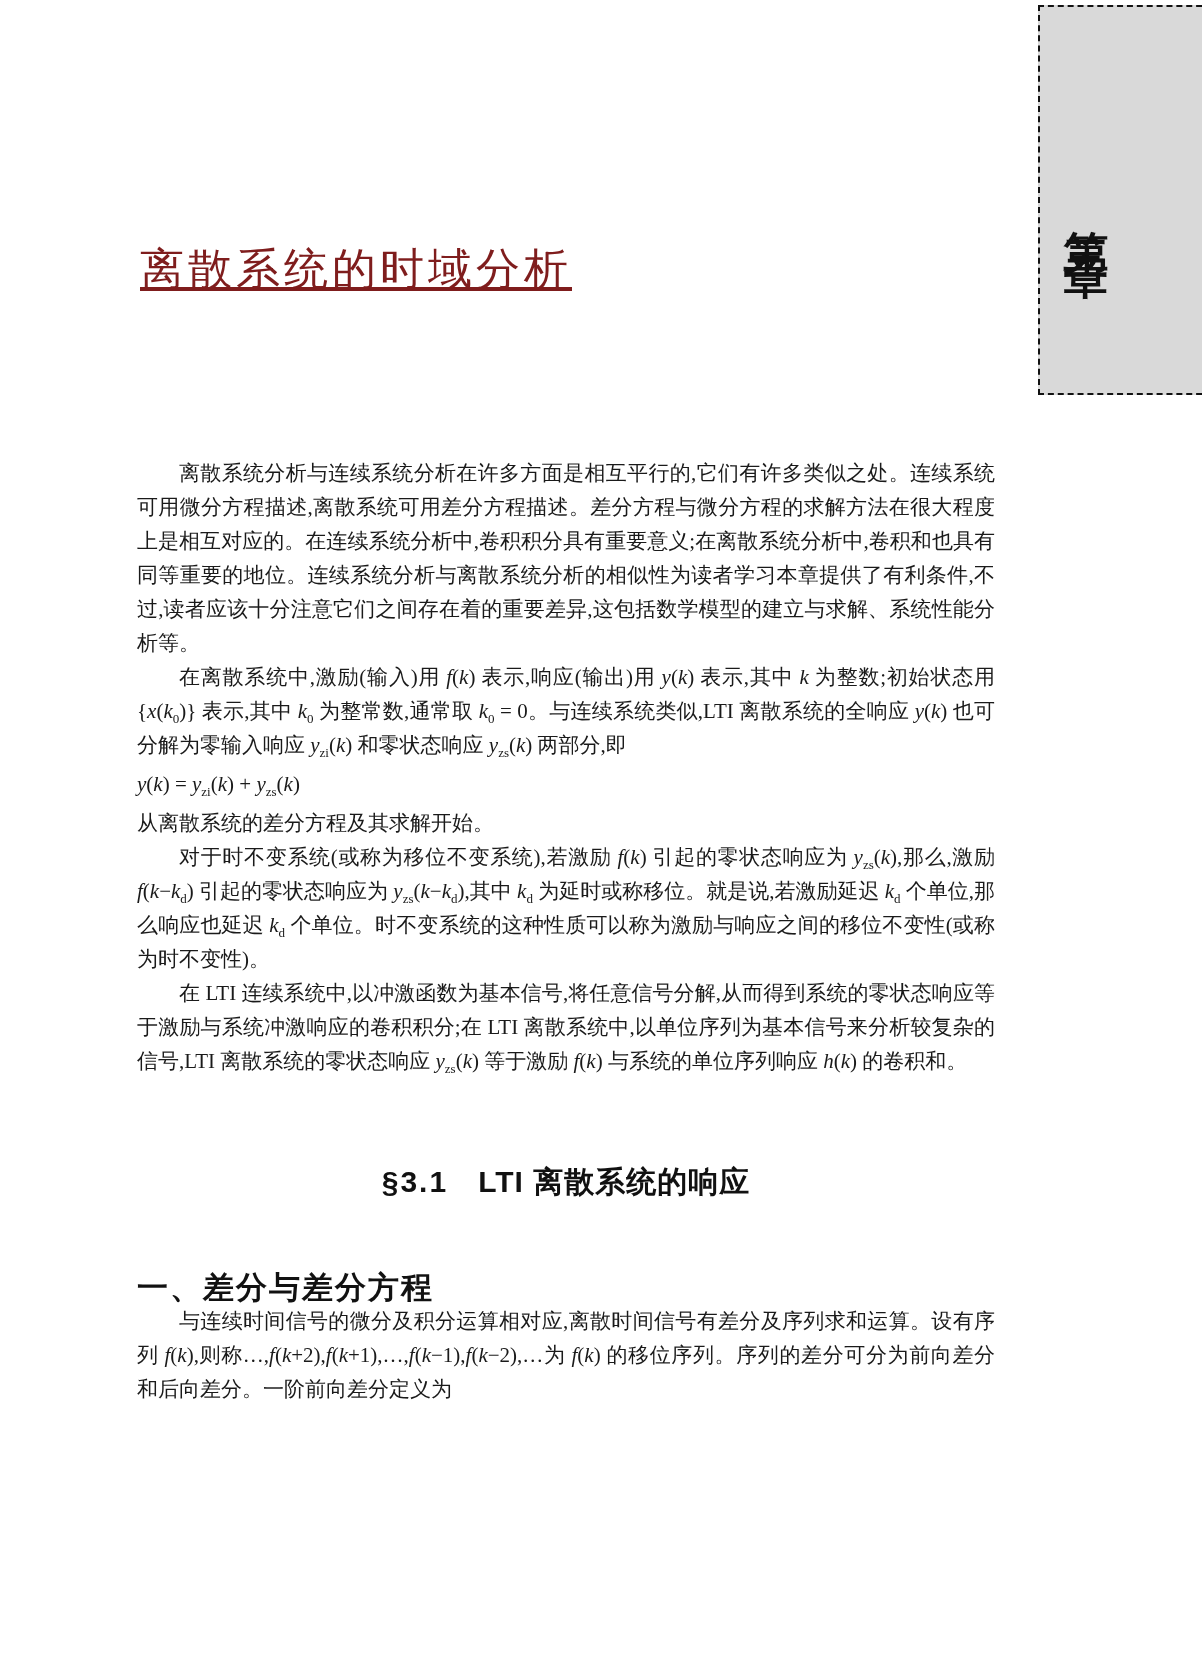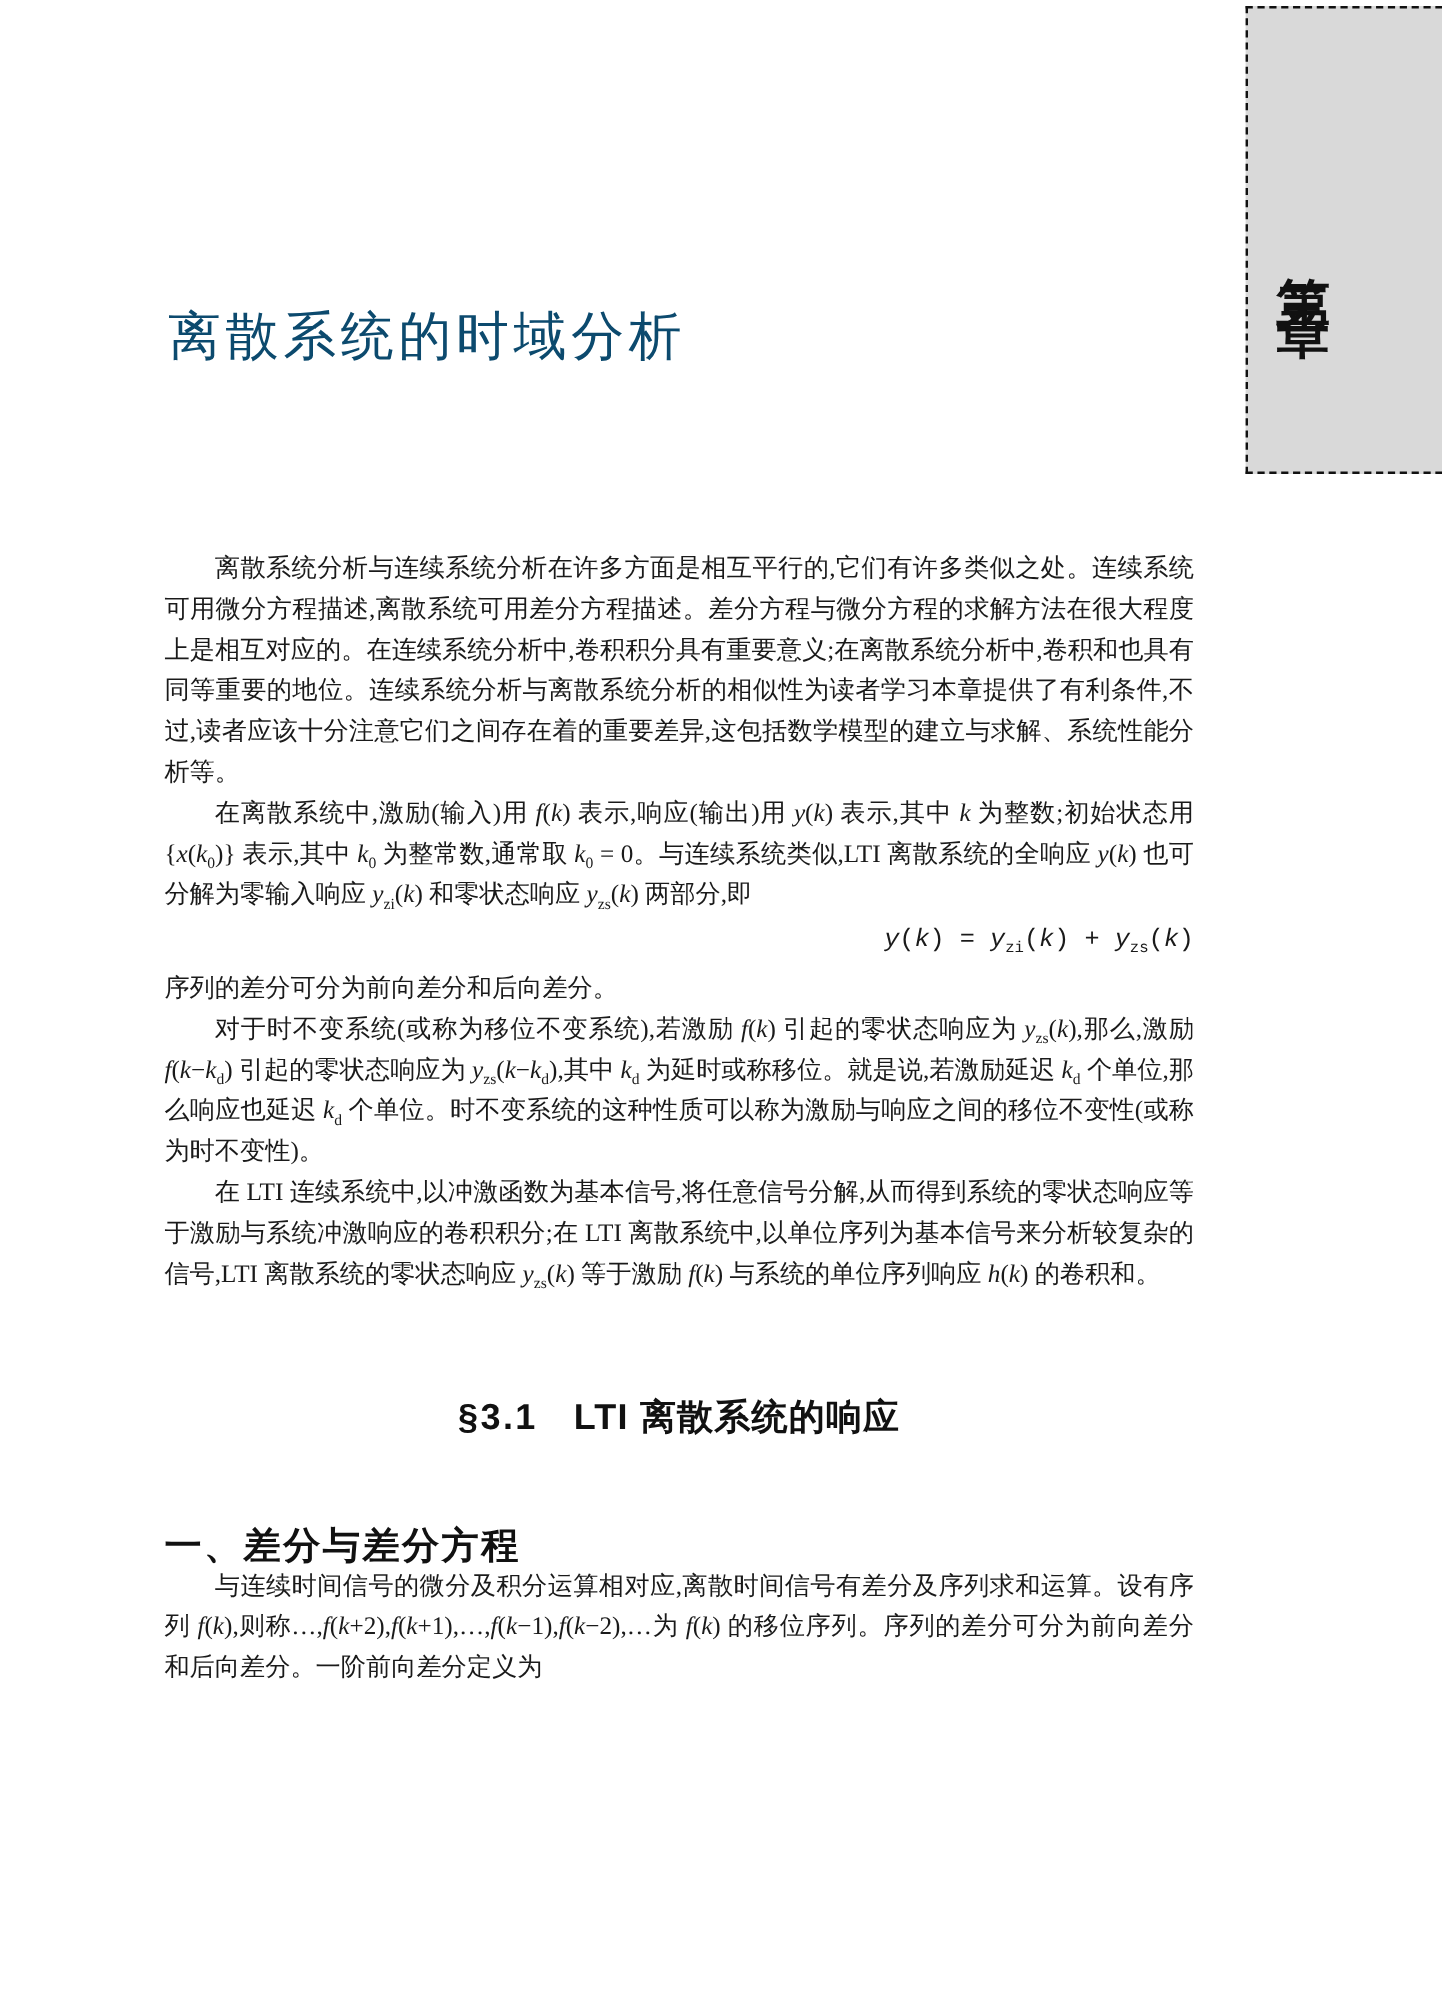--- a/index.html
+++ b/index.html
@@ -15,37 +15,37 @@
     border:2px dashed #111;border-right:none;
   }
   .chapter-tab-label{
     position:absolute;left:16px;top:188px;
     writing-mode:vertical-rl;text-orientation:upright;
     font-family:"Liberation Serif","DejaVu Serif",serif;
     font-weight:700;font-size:45px;letter-spacing:10px;color:#111;
   }
   
   .chapter-title{
-    position:absolute;left:140px;top:222px;
+    position:absolute;left:140px;top:211px;
     font-family:"Liberation Sans","DejaVu Sans",sans-serif;
-    font-size:44px;letter-spacing:4px;color:#0c4a6e;font-weight:400;
+    font-size:44px;letter-spacing:4px;color:#7f1d1d;font-weight:400;text-decoration:underline;
   }
   
   .content{
     position:absolute;left:137px;top:456px;width:858px;
     font-size:21px;line-height:34px;text-align:justify;
     text-justify:inter-character;
   }
   .content p{margin:0;text-indent:2em;}
   .content p.noindent{text-indent:0;}
   .content i{font-style:italic;}
   .content sub{font-size:0.62em;line-height:0;}
   .equation{
-    text-align:right;text-indent:0 !important;
-    line-height:38px;padding:3px 0;font-family:Liberation Mono, monospace;
+    text-align:left;text-indent:0 !important;
+    line-height:38px;padding:3px 0;
   }
   .section-heading{
     margin:84px 0 0 0;text-align:center;
     font-family:"Liberation Sans","DejaVu Sans",sans-serif;
     font-size:30px;line-height:40px;font-weight:700;color:#111;
     text-indent:0;letter-spacing:1px;
   }
   .section-heading .sec-num{margin-right:30px;letter-spacing:2px;}
   .subsection-heading{
     margin:70px 0 0 0;text-align:left;
@@ -66,21 +66,21 @@
 <h1 class="chapter-title">离散系统的时域分析</h1>
 
 <div class="content">
 
   <p class="para-first">离散系统分析与连续系统分析在许多方面是相互平行的,它们有许多类似之处。连续系统可用微分方程描述,离散系统可用差分方程描述。差分方程与微分方程的求解方法在很大程度上是相互对应的。在连续系统分析中,卷积积分具有重要意义;在离散系统分析中,卷积和也具有同等重要的地位。连续系统分析与离散系统分析的相似性为读者学习本章提供了有利条件,不过,读者应该十分注意它们之间存在着的重要差异,这包括数学模型的建立与求解、系统性能分析等。</p>
 
   <p>在离散系统中,激励(输入)用 <i>f</i>(<i>k</i>) 表示,响应(输出)用 <i>y</i>(<i>k</i>) 表示,其中 <i>k</i> 为整数;初始状态用 {<i>x</i>(<i>k</i><sub>0</sub>)} 表示,其中 <i>k</i><sub>0</sub> 为整常数,通常取 <i>k</i><sub>0</sub> = 0。与连续系统类似,LTI 离散系统的全响应 <i>y</i>(<i>k</i>) 也可分解为零输入响应 <i>y</i><sub>zi</sub>(<i>k</i>) 和零状态响应 <i>y</i><sub>zs</sub>(<i>k</i>) 两部分,即</p>
 
   <p class="equation"><i>y</i>(<i>k</i>) = <i>y</i><sub>zi</sub>(<i>k</i>) + <i>y</i><sub>zs</sub>(<i>k</i>)</p>
 
-  <p class="noindent">序列的差分可分为前向差分和后向差分。</p>
+  <p class="noindent">从离散系统的差分方程及其求解开始。</p>
 
   <p>对于时不变系统(或称为移位不变系统),若激励 <i>f</i>(<i>k</i>) 引起的零状态响应为 <i>y</i><sub>zs</sub>(<i>k</i>),那么,激励 <i>f</i>(<i>k</i>−<i>k</i><sub>d</sub>) 引起的零状态响应为 <i>y</i><sub>zs</sub>(<i>k</i>−<i>k</i><sub>d</sub>),其中 <i>k</i><sub>d</sub> 为延时或称移位。就是说,若激励延迟 <i>k</i><sub>d</sub> 个单位,那么响应也延迟 <i>k</i><sub>d</sub> 个单位。时不变系统的这种性质可以称为激励与响应之间的移位不变性(或称为时不变性)。</p>
 
   <p>在 LTI 连续系统中,以冲激函数为基本信号,将任意信号分解,从而得到系统的零状态响应等于激励与系统冲激响应的卷积积分;在 LTI 离散系统中,以单位序列为基本信号来分析较复杂的信号,LTI 离散系统的零状态响应 <i>y</i><sub>zs</sub>(<i>k</i>) 等于激励 <i>f</i>(<i>k</i>) 与系统的单位序列响应 <i>h</i>(<i>k</i>) 的卷积和。</p>
 
 
   <h2 class="section-heading">
     <span class="sec-num">§3.1</span><span>LTI 离散系统的响应</span>
   </h2>
 

